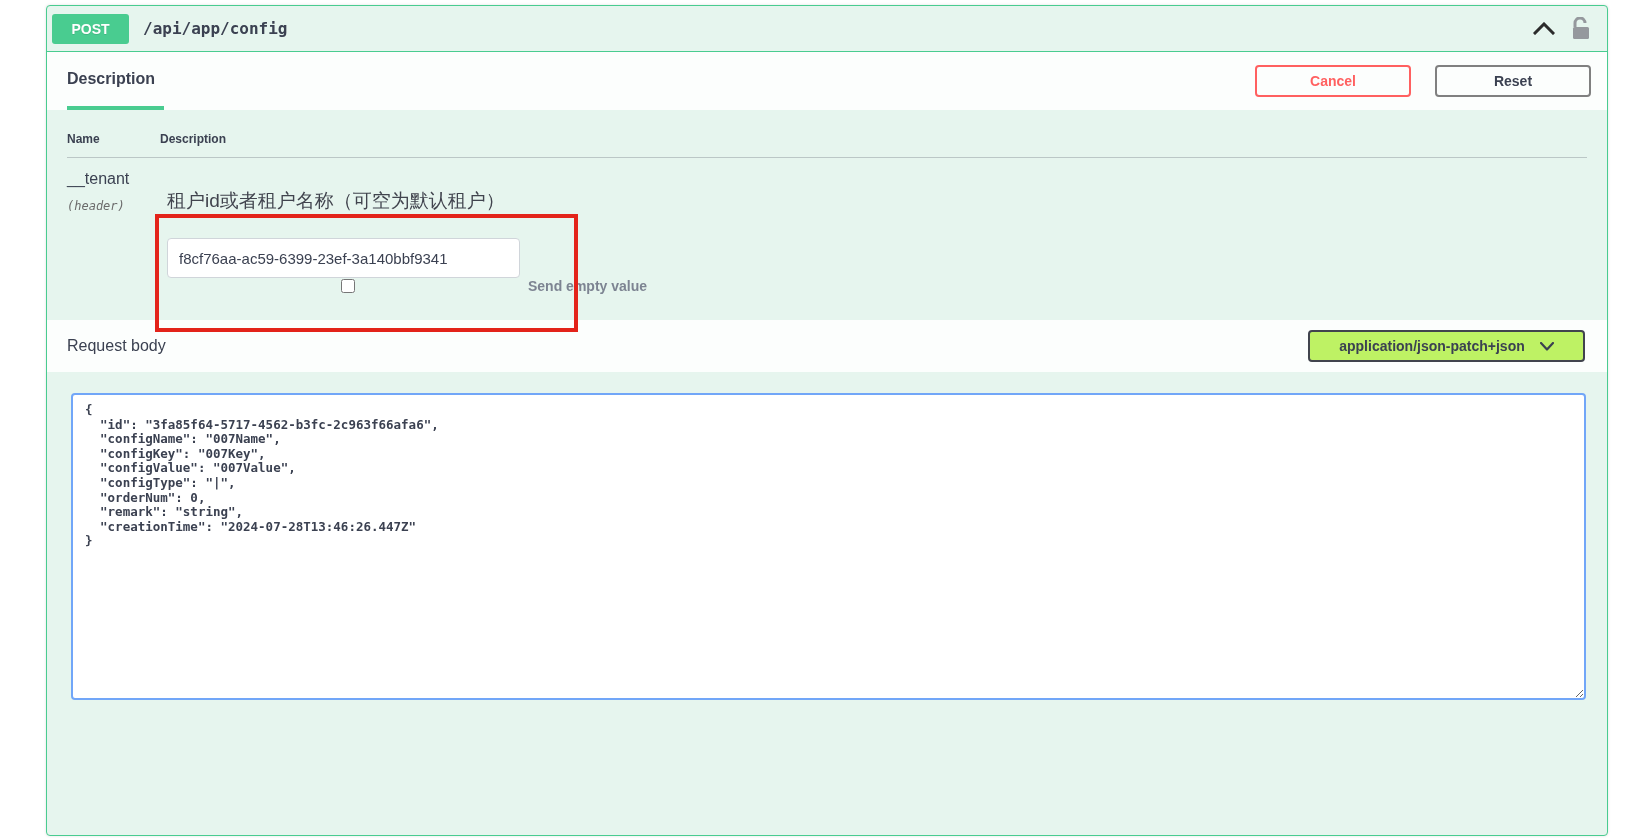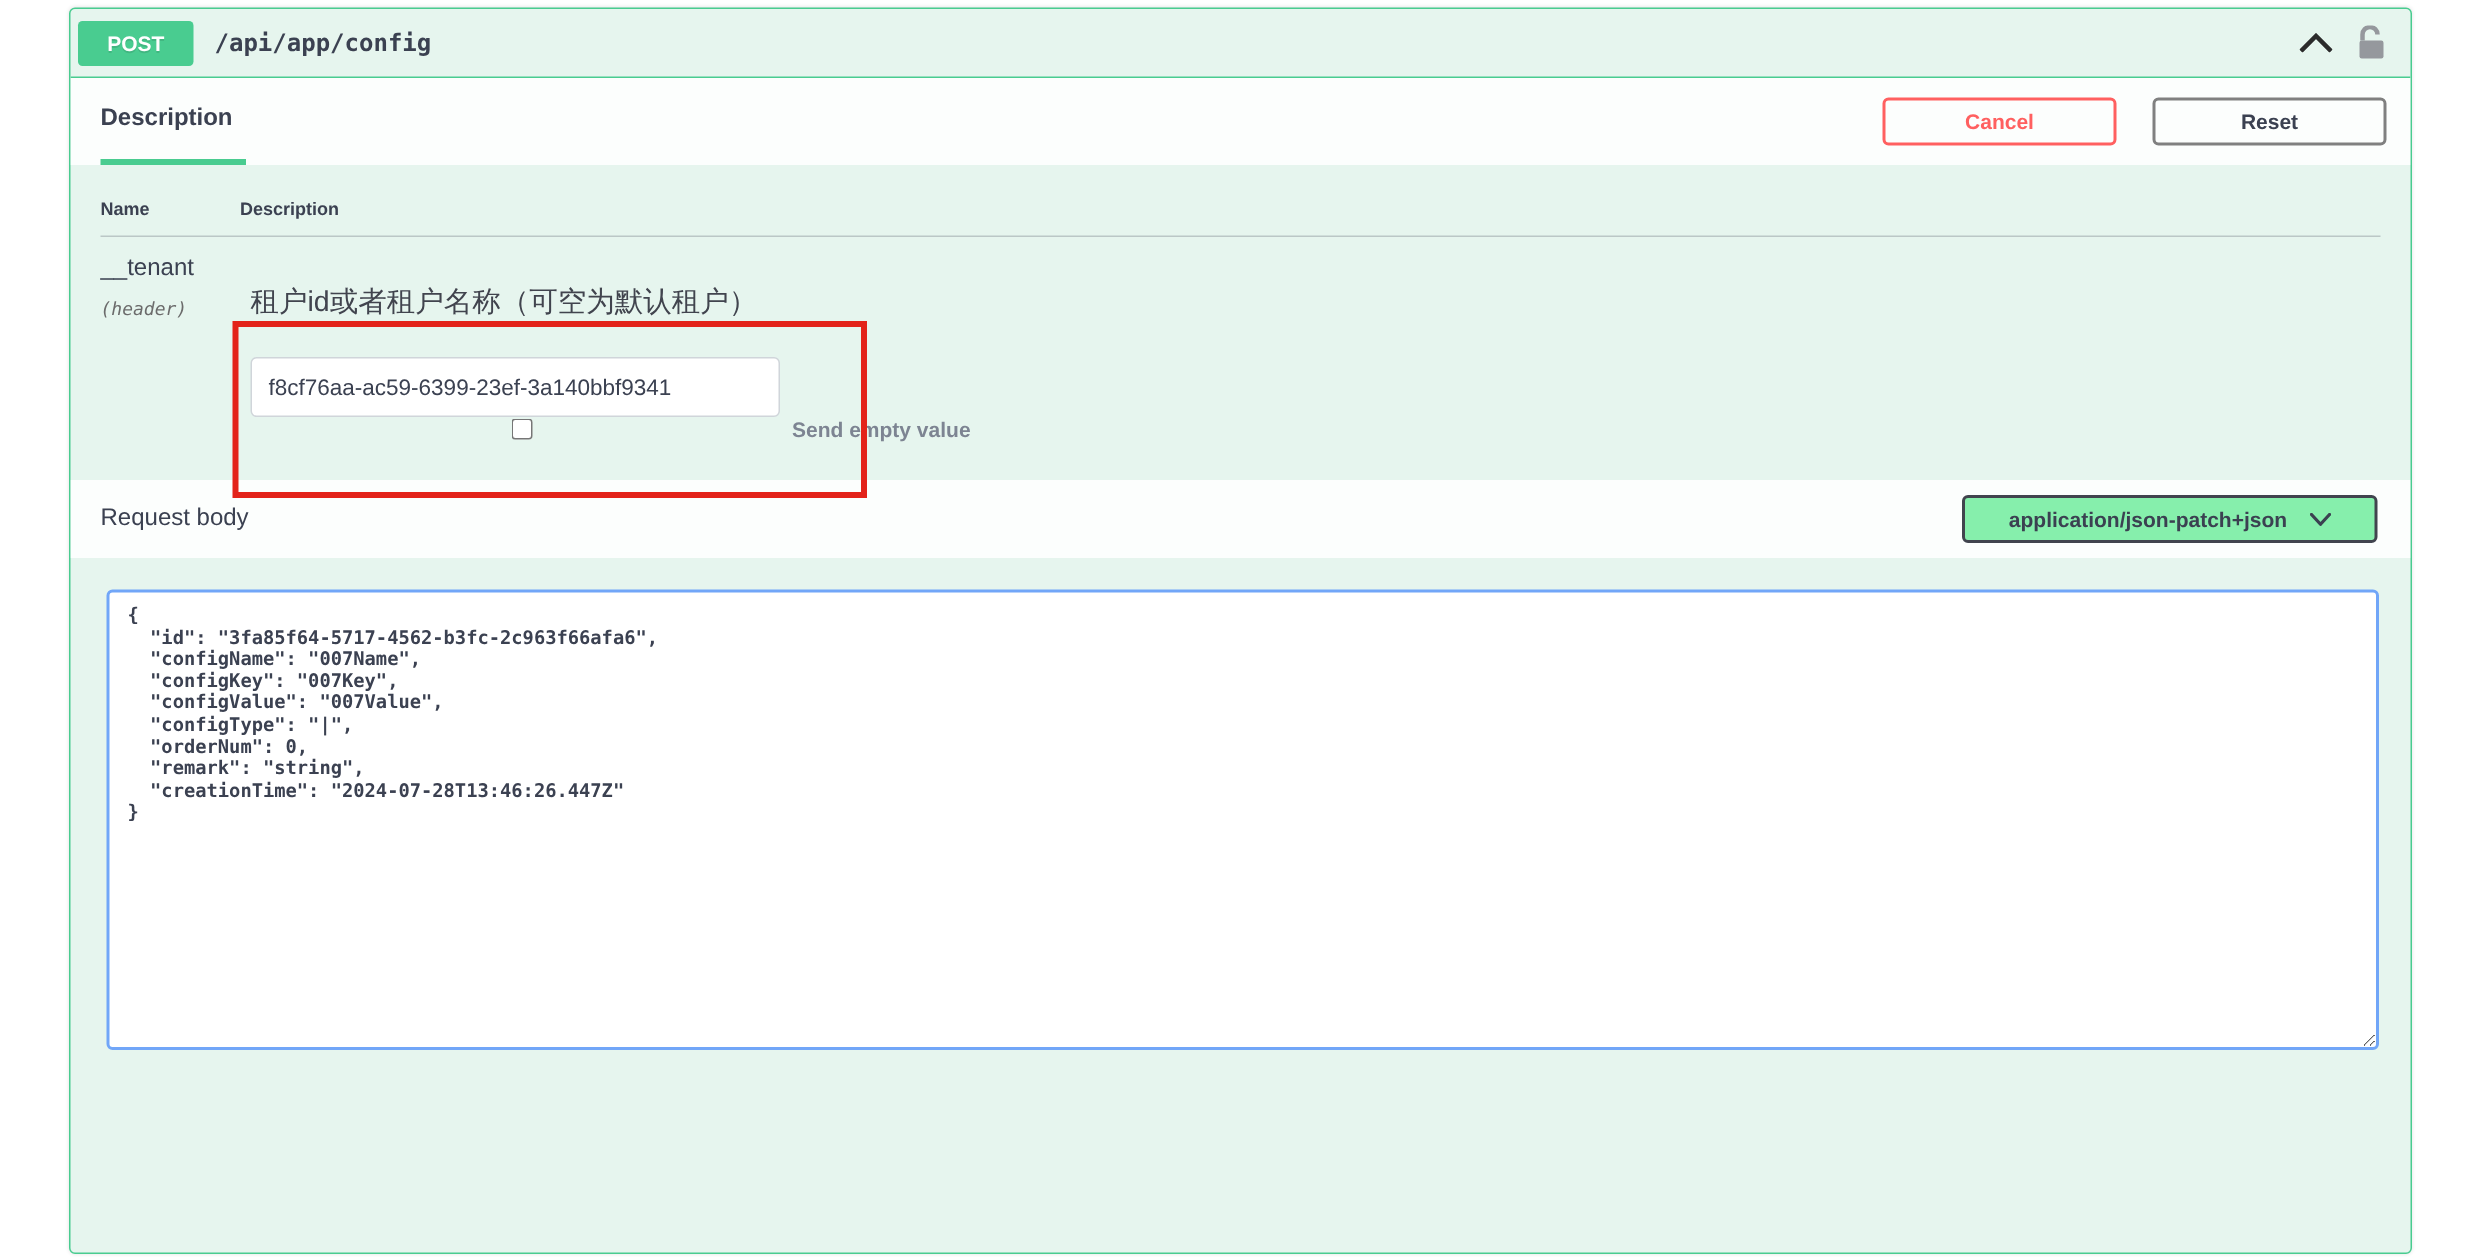--- a/index.html
+++ b/index.html
@@ -55,21 +55,21 @@
                  padding:0 11px; font-size:15px; color:#3b4151;
                  font-family:"Liberation Sans", sans-serif; }
   .empty-row { display:flex; align-items:center; height:16px; }
   .empty-row input[type=checkbox] { margin-left:174px; width:14px; height:14px;
                  accent-color:#c9ced4; }
   .sev-label { margin-left:173px; font-weight:bold; font-size:14px; color:#7d8492; }
 
   
   .body-header { height:52px; padding:0 22px 0 20px; }
   .body-title { font-size:16px; color:#3b4151; }
-  .content-type { margin-left:auto; width:277px; height:32px; background:#86efac;
+  .content-type { margin-left:auto; width:277px; height:32px; background:#bef264;
                   border:2px solid #41444e; border-radius:4px; display:flex;
                   align-items:center; justify-content:center; gap:15px;
                   font-weight:bold; font-size:14px; color:#3b4151; cursor:pointer; }
 
   
   .body-section { padding:21px 22px 0 24px; }
   .body-textarea { display:block; width:1515px; height:307px; background:#fff;
                    border:2px solid #71a6f8; border-radius:4px; resize:both;
                    padding:8px 12px; font-family:"DejaVu Sans Mono", monospace;
                    font-weight:bold; font-size:12.5px; line-height:14.6px;

